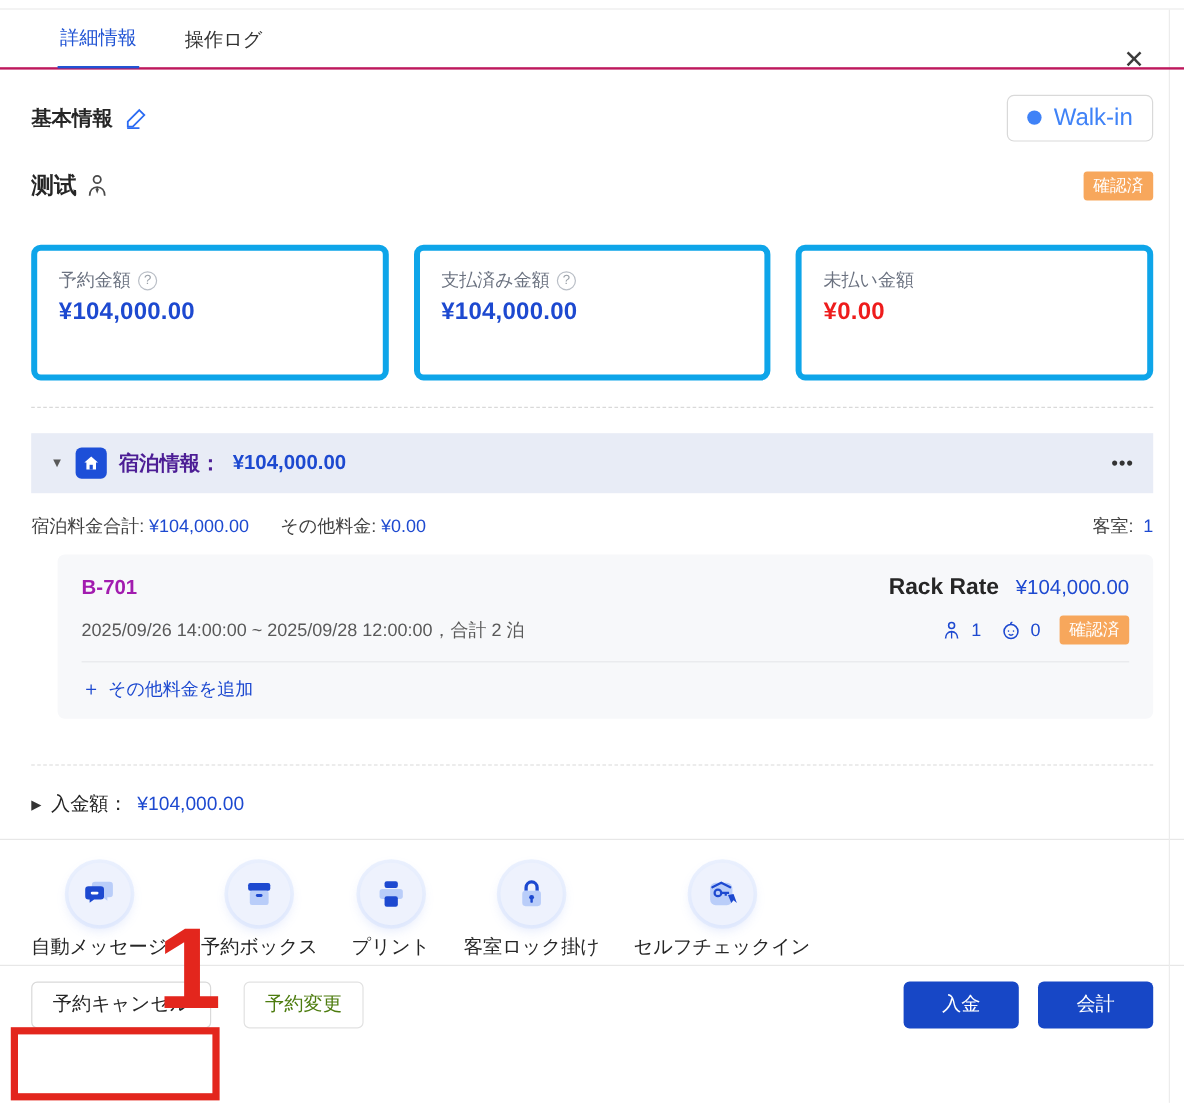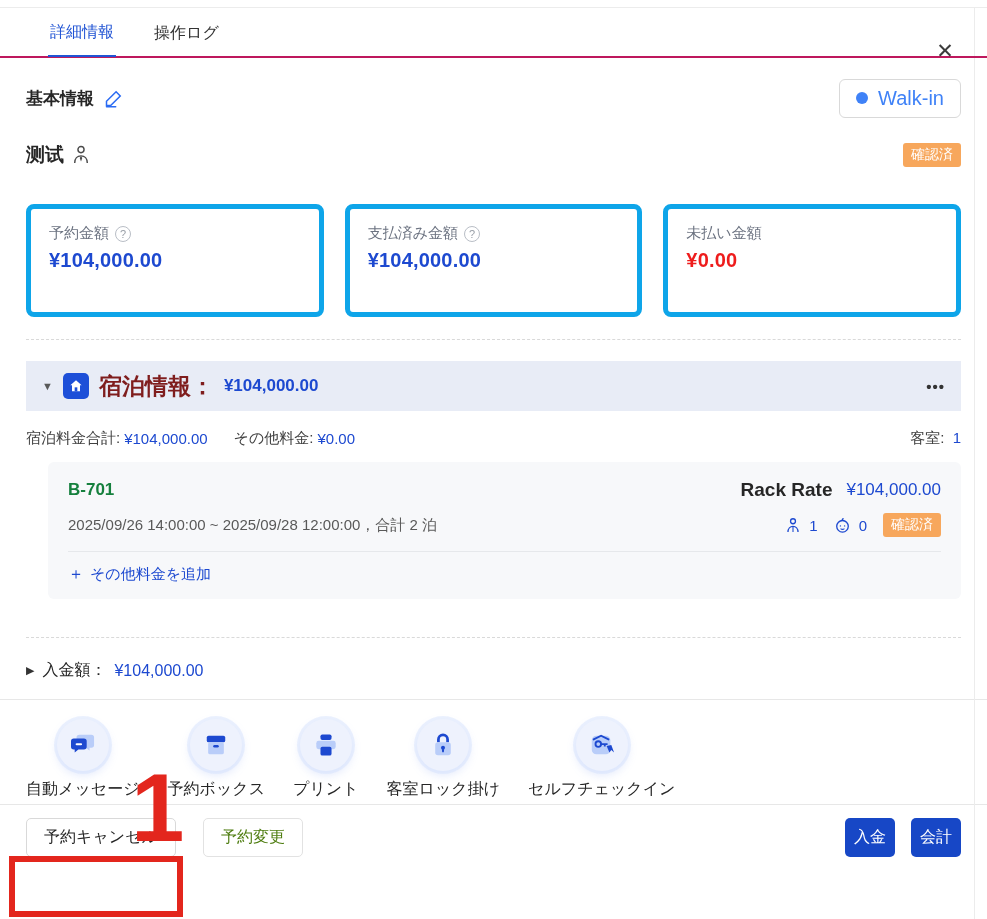--- a/index.html
+++ b/index.html
@@ -50,33 +50,33 @@
   .card-value.red { color:#ee1c1c; }
 
   .dashed { border:none; border-top:1px dashed #d9d9d9; margin-top:22px; }
 
   
   .section-header { display:flex; align-items:center; gap:10px; background:#e8ecf6;
                     height:50px; margin-top:21px; padding:0 16px; }
   .caret-down { font-size:11px; color:#595959; }
   .house-icon { width:26px; height:26px; background:#1d4fd8; border-radius:5px;
                 display:flex; align-items:center; justify-content:center; }
-  .section-title { font-size:23px; font-weight:bold; color:#7f1d1d;font-family:Liberation Mono, monospace; }
+  .section-title { font-size:17px; font-weight:bold; color:#4c1d95;font-family:Liberation Mono, monospace; }
   .section-amount { font-size:17px; font-weight:bold; color:#1d49d0; }
   .more-btn { margin-left:auto; font-size:15px; font-weight:bold; color:#333; letter-spacing:1px; cursor:pointer; }
 
   .totals-row { display:flex; align-items:center; margin-top:18px; font-size:15px; color:#404040; }
   .totals-row .val { color:#1d49d0; margin-left:4px; }
   .totals-gap { width:26px; }
   .rooms { margin-left:auto; }
 
   
   .room-card { margin:14px 0 0 22px; background:#f7f8fa; border-radius:6px; padding:17px 20px 14px; }
   .room-row1 { display:flex; align-items:center; justify-content:space-between; }
-  .room-name { font-size:17px; font-weight:bold; color:#15803d; }
+  .room-name { font-size:17px; font-weight:bold; color:#a21caf; }
   .room-rate { display:flex; align-items:center; gap:14px; }
   .rate-plan { font-size:19px; font-weight:bold; color:#262626; }
   .rate-amount { font-size:17px; color:#1d49d0; }
   .room-row2 { display:flex; align-items:center; justify-content:space-between; margin-top:12px; }
   .room-dates { font-size:15px; color:#595959; }
   .room-occ { display:flex; align-items:center; gap:8px; font-size:15px; color:#1d49d0; }
   .occ-num { margin-right:8px; }
   .room-divider { border:none; border-top:1px solid #e6e8eb; margin:14px 0 12px; }
   .add-fee { display:flex; align-items:center; gap:6px; color:#1d49d0; font-size:15px; cursor:pointer; }
   .plus { font-size:16px; }
@@ -96,21 +96,21 @@
                    box-shadow:0 0 0 3px rgba(210,223,252,.45), 0 4px 10px rgba(120,150,240,.22); }
   .action-label { font-size:16px; color:#262626; }
 
   
   .footer { display:flex; align-items:center; border-top:1px solid #e7e7e7; margin-top:4px;
             padding:13px 26px 0; }
   .btn { font-size:16px; border-radius:5px; cursor:pointer; }
   .btn-outline { background:#fff; border:1px solid #d9d9d9; color:#262626; padding:8px 17px; }
   .btn-outline.dim { color:#4d7c0f; border-color:#e2e2e2; margin-left:27px; }
   .footer-right { margin-left:auto; display:flex; gap:16px; }
-  .btn-primary { background:#1747c6; border:none; color:#fff; padding:9px 9px; }
+  .btn-primary { background:#1747c6; border:none; color:#fff; padding:9px 32px; }
   .btn-primary.wide { padding:9px 29px; }
 
   
   .ann-number { position:absolute; left:131px; top:760px; font-size:96px; font-weight:bold;
                 color:#e3261d; line-height:1; z-index:10; pointer-events:none; }
   .ann-rect { position:absolute; left:9px; top:856px; width:174px; height:61px;
               border:6px solid #e3261d; z-index:9; pointer-events:none; }
 
   .icon-svg { display:block; }
 </style>

